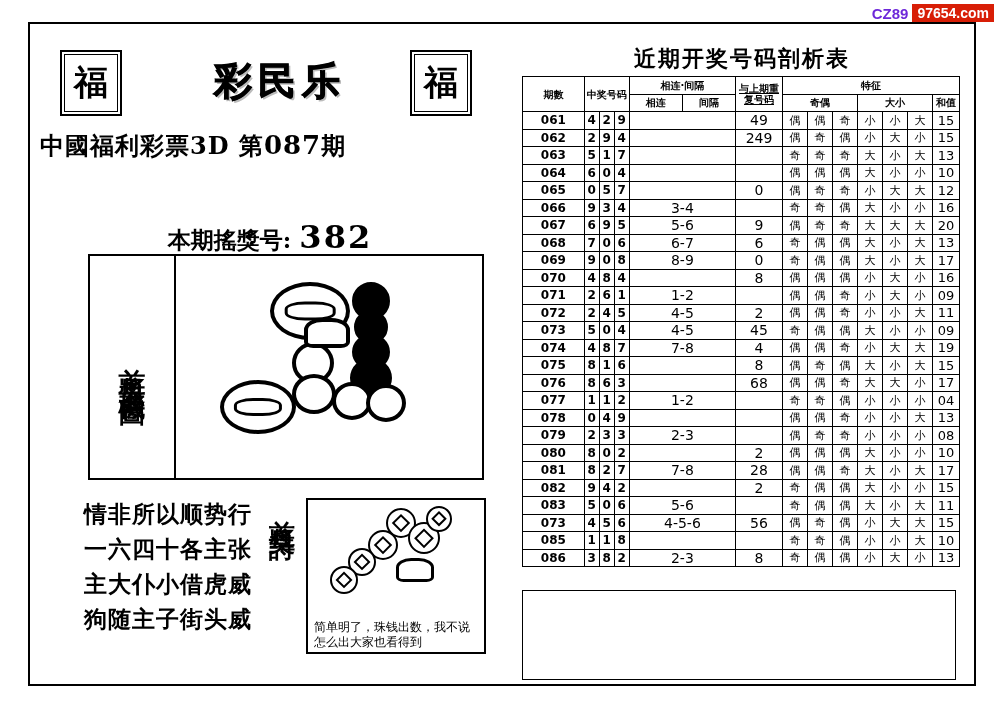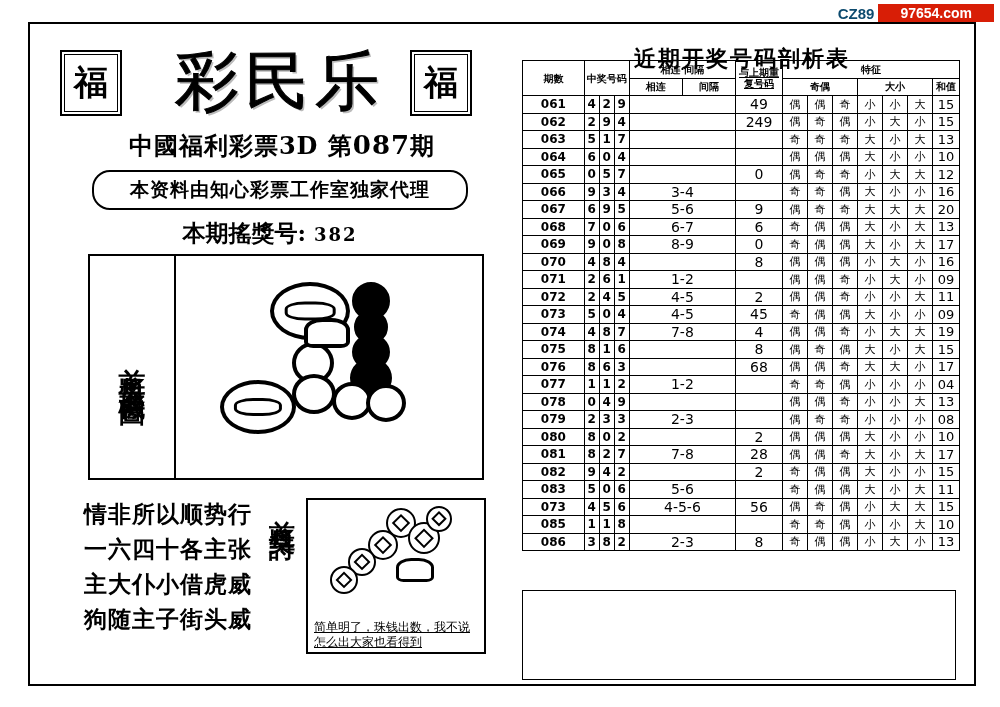--- a/index.html
+++ b/index.html
@@ -1,50 +1,50 @@
 <!DOCTYPE html>
 <html><head>
 <meta charset="utf-8">
 <style>
   html,body{margin:0;padding:0;background:#ffffff;}
   body{width:1000px;height:707px;font-family:"Liberation Sans",sans-serif;}
   .page{position:relative;width:1000px;height:707px;background:#ffffff;overflow:hidden;}
 
   
   .wm{position:absolute;top:4px;right:6px;display:flex;align-items:center;gap:4px;font-size:15px;}
-  .wm .cz{color:#0c4a6e;font-weight:bold;letter-spacing:0px;}
-  .wm .site{color:#ffffff;background:#d81e06;padding:1px 22px;font-weight:bold;font-size:14px;}
+  .wm .cz{color:#6d28d9;font-weight:bold;letter-spacing:0px;}
+  .wm .site{color:#ffffff;background:#d81e06;padding:1px 5px;font-weight:bold;font-size:14px;}
 
   
   .poster{position:absolute;left:28px;top:22px;width:944px;height:660px;border:2px solid #000;background:#fff;}
 
   
   .left{position:absolute;left:10px;top:6px;width:460px;height:640px;}
 
   .fu{position:absolute;width:58px;height:62px;border:2px solid #000;display:flex;align-items:center;justify-content:center;
       font-family:"DejaVu Serif",serif;font-weight:bold;font-size:34px;color:#000;background:#fff;}
   .fu.l{left:20px;top:20px;}
   .fu.r{left:370px;top:20px;}
   .fu:before{content:"";position:absolute;left:2px;top:2px;right:2px;bottom:2px;border:1px solid #000;}
 
   .brand{position:absolute;left:100px;top:10px;width:280px;height:82px;display:flex;align-items:center;justify-content:center;}
-  .brand span{font-family:"DejaVu Serif",serif;font-weight:normal;font-size:64px;letter-spacing:6px;
+  .brand span{font-family:"DejaVu Serif",serif;font-weight:bold;font-size:38px;letter-spacing:6px;
      color:#000;-webkit-text-stroke:1px #000;text-shadow:2px 2px 0 #bbb;}
 
-  .subtitle{position:absolute;left:12px;top:100px;width:460px;text-align:center;
+  .subtitle{position:absolute;left:0;top:100px;width:460px;
      font-family:"DejaVu Serif",serif;font-weight:bold;font-size:24px;letter-spacing:1px;}
   .subtitle .num{font-size:26px;}
 
   .agentbar{position:absolute;left:52px;top:140px;width:372px;height:36px;border:2px solid #000;border-radius:18px;
      display:flex;align-items:center;justify-content:center;}
   .agentbar span{font-family:"DejaVu Serif",serif;font-weight:bold;font-size:19px;letter-spacing:1px;}
 
   .drawline{position:absolute;left:0;top:188px;width:460px;text-align:center;
      font-family:"DejaVu Serif",serif;font-weight:bold;font-size:23px;}
-  .drawline .v{font-size:18px;letter-spacing:2px;}
+  .drawline .v{font-size:32px;letter-spacing:2px;}
 
   
   .picbox{position:absolute;left:48px;top:224px;width:392px;height:222px;border:2px solid #000;display:flex;}
   .picbox .vtitle{width:84px;border-right:2px solid #000;display:flex;align-items:center;justify-content:center;}
   .picbox .vtitle span{writing-mode:vertical-rl;font-family:"DejaVu Serif",serif;font-weight:bold;font-size:27px;letter-spacing:8px;}
   .picbox .canvas{flex:1;position:relative;}
 
   
   .blob{position:absolute;border:4px solid #000;border-radius:50%;background:#fff;}
   .blob.solid{background:#000;}
@@ -55,28 +55,28 @@
   
   .poem{position:absolute;left:44px;top:466px;width:190px;}
   .poem .line{font-family:"DejaVu Serif",serif;font-weight:bold;font-size:23px;line-height:35px;letter-spacing:1px;}
   .poemtitle{position:absolute;left:222px;top:470px;width:42px;text-align:center;}
   .poemtitle span{writing-mode:vertical-rl;font-family:"DejaVu Serif",serif;font-weight:bold;font-size:26px;letter-spacing:6px;}
 
   .smallbox{position:absolute;left:266px;top:468px;width:176px;height:152px;border:2px solid #000;position:absolute;}
   .smallbox .cv{position:absolute;left:0;top:0;right:0;height:106px;}
   .coin{position:absolute;border:2px solid #000;border-radius:50%;background:#fff;}
   .coin:after{content:"";position:absolute;left:50%;top:50%;width:34%;height:34%;transform:translate(-50%,-50%) rotate(45deg);border:2px solid #000;}
-  .smallbox .cap{position:absolute;left:6px;right:4px;bottom:2px;font-family:"DejaVu Serif",serif;font-size:12px;line-height:15px;text-decoration:underline;}
+  .smallbox .cap{position:absolute;left:6px;right:4px;bottom:2px;font-family:"DejaVu Serif",serif;font-size:12px;line-height:15px;}
 
   
   .right{position:absolute;left:488px;top:6px;width:448px;height:644px;}
   .rtitle{position:absolute;left:0;top:14px;width:448px;text-align:center;
      font-family:"DejaVu Serif",serif;font-weight:bold;font-size:22px;letter-spacing:2px;}
 
-  table.grid{position:absolute;left:4px;top:30px;border-collapse:collapse;width:438px;
+  table.grid{position:absolute;left:4px;top:46px;border-collapse:collapse;width:438px;
      font-family:"DejaVu Sans",sans-serif;}
   table.grid th, table.grid td{border:1px solid #000;text-align:center;font-size:11px;padding:0;height:16.5px;}
   table.grid th{font-weight:bold;font-size:10px;line-height:11px;}
   table.grid td.qh{font-weight:bold;font-size:12px;}
   table.grid td.dig{font-weight:bold;font-size:12px;width:14px;}
   table.grid td.small{font-size:14px;}
   table.grid td.cn{font-family:"DejaVu Serif",serif;font-size:11px;width:24px;}
   table.grid td.sz{font-family:"DejaVu Serif",serif;font-size:11px;width:24px;}
   table.grid td.sum{font-weight:normal;font-size:13px;width:26px;}
 
@@ -101,23 +101,20 @@
       <div class="fu r">福</div>
 
       <div class="brand">
         <span>彩民乐</span>
       </div>
 
       <div class="subtitle">
         <span>中國福利彩票3D 第</span><span class="num">087</span><span>期</span>
       </div>
 
-      <div class="agentbar">
-        <span>本资料由知心彩票工作室独家代理</span>
-      </div>
 
       <div class="drawline">
         <span>本期搖獎号:</span>
         <span class="v">382</span>
       </div>
 
       <div class="picbox">
         <div class="vtitle">
           <span>首獎玄機圖</span>
         </div>

